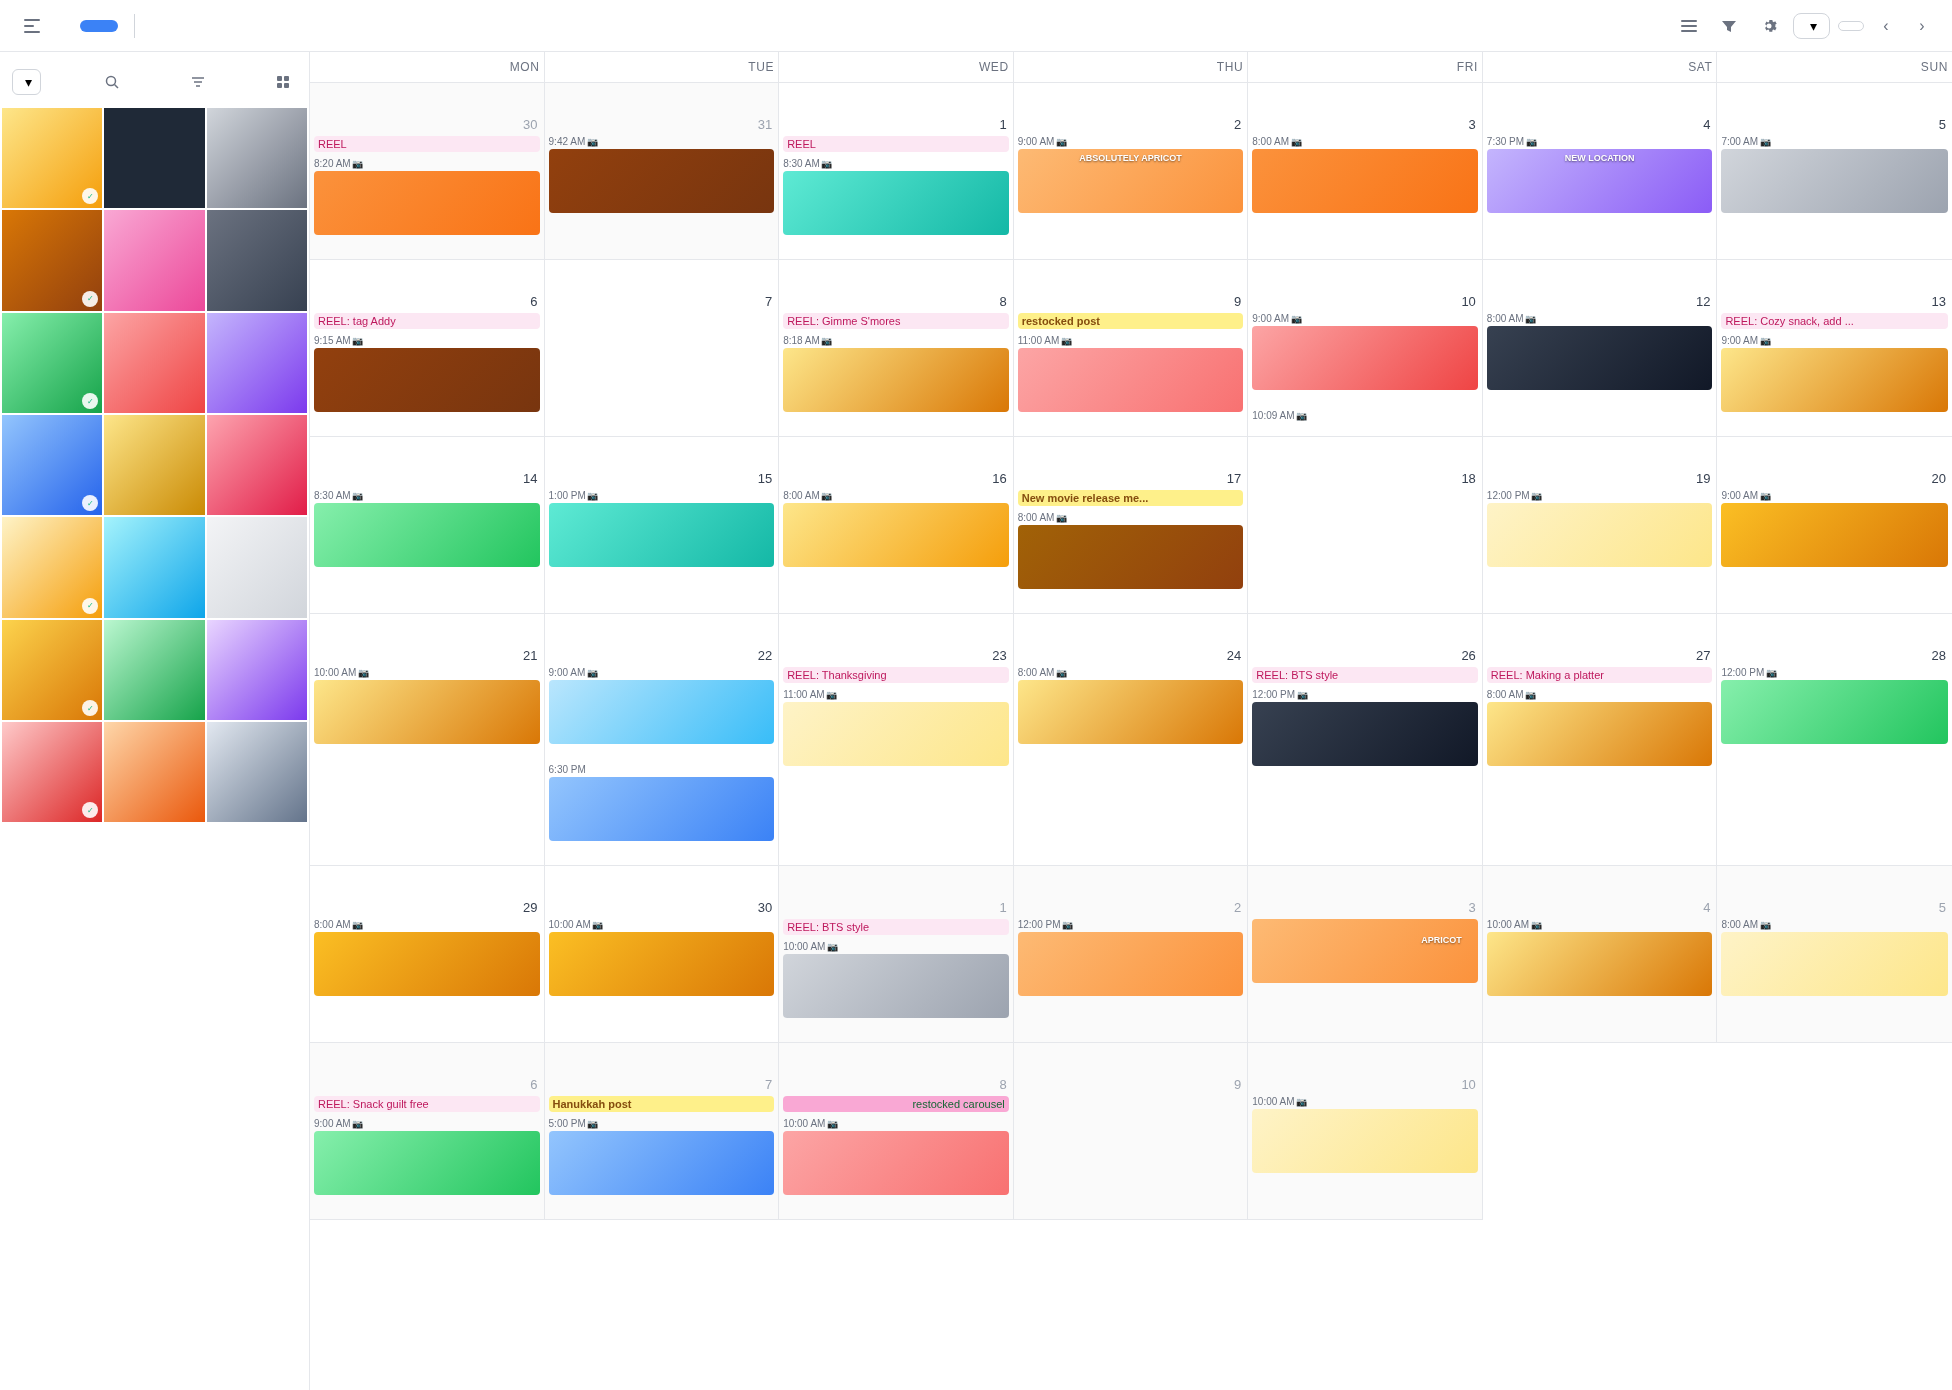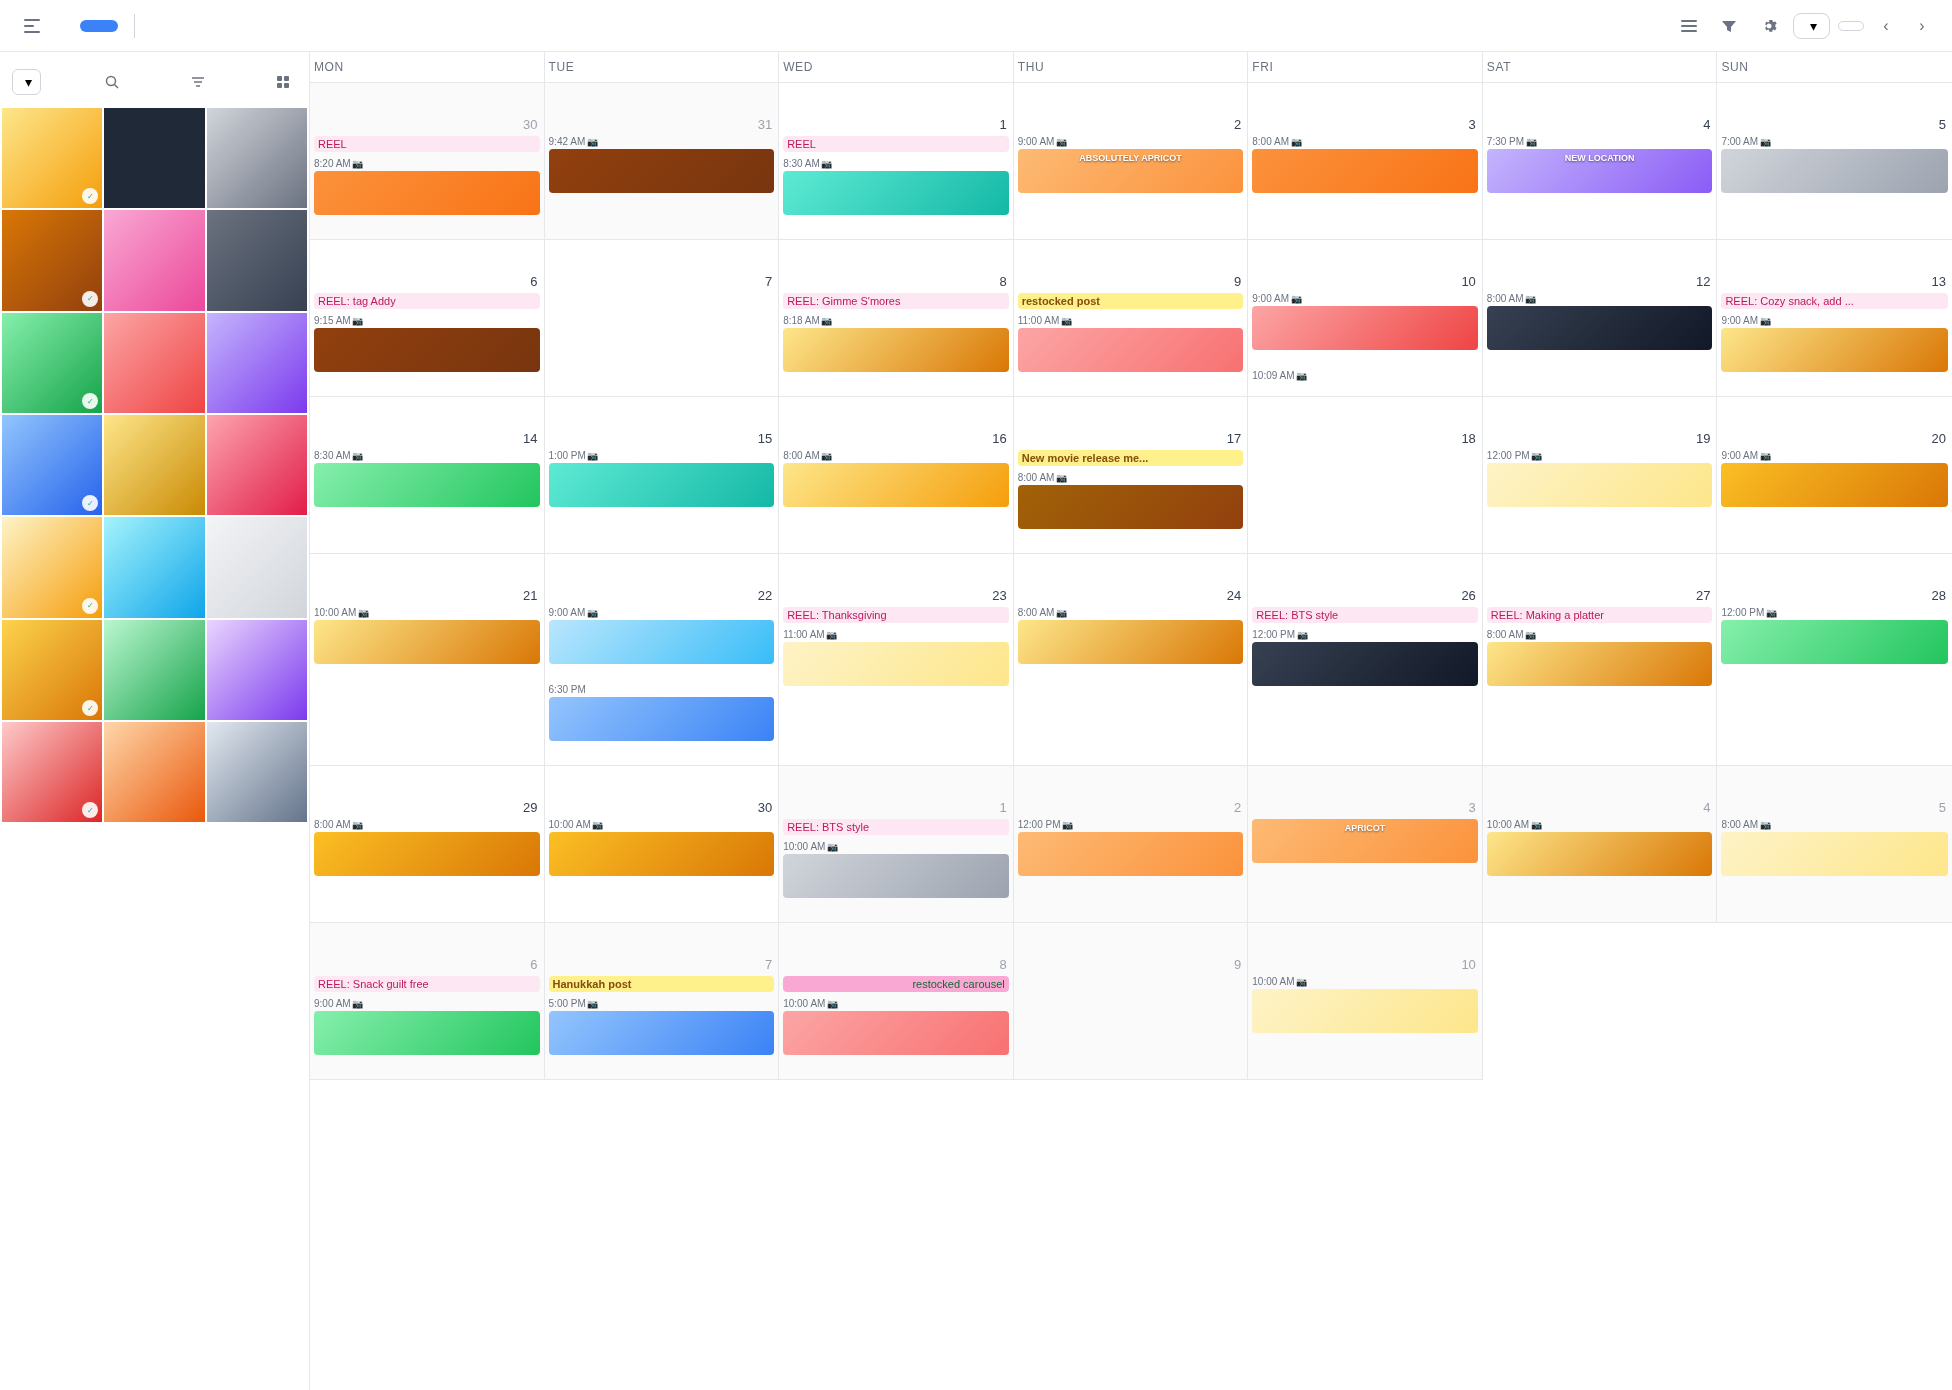--- a/index.html
+++ b/index.html
@@ -73,21 +73,21 @@
       aspect-ratio: 1; background: #e5e7eb; overflow: hidden; position: relative;
     }
 
     
     .calendar { flex: 1; overflow-y: auto; }
     .calendar-header {
       display: grid; grid-template-columns: repeat(7, 1fr);
       border-bottom: 1px solid #e5e7eb; position: sticky; top: 0; background: #fff; z-index: 10;
     }
     .cal-day-header {
-      text-align: left; padding: 8px 4px; font-size: 12px; font-weight: 500;
+      text-align: right; padding: 8px 4px; font-size: 12px; font-weight: 500;
       color: #6b7280; text-transform: uppercase; letter-spacing: 0.05em;
       border-right: 1px solid #e5e7eb;
     }
     .cal-day-header:last-child { border-right: none; }
 
     .calendar-grid {
       display: grid; grid-template-columns: repeat(7, 1fr);
     }
     .cal-cell {
       border-right: 1px solid #e5e7eb; border-bottom: 1px solid #e5e7eb;
@@ -108,21 +108,21 @@
       font-weight: 500; cursor: pointer; white-space: nowrap; overflow: hidden; text-overflow: ellipsis;
     }
     .cal-event.pink { background: #fce7f3; color: #be185d; }
     .cal-event.yellow { background: #fef08a; color: #854d0e; font-weight: bold; }
     .cal-event.green { background: #f9a8d4; color: #166534; text-align: right; }
 
     .cal-time {
       font-size: 10px; color: #6b7280; margin-bottom: 2px; display: flex; align-items: center; gap: 2px;
     }
     .cal-thumb {
-      width: 100%; height: 44px; border-radius: 4px; background: #e5e7eb;
+      width: 100%; height: 64px; border-radius: 4px; background: #e5e7eb;
       overflow: hidden; margin-bottom: 20px;
     }
 
     
     .thumb-orange { background: linear-gradient(135deg, #fb923c, #f97316); }
     .thumb-brown { background: linear-gradient(135deg, #92400e, #78350f); }
     .thumb-purple-light { background: linear-gradient(135deg, #c4b5fd, #8b5cf6); }
     .thumb-teal { background: linear-gradient(135deg, #5eead4, #14b8a6); }
     .thumb-blue { background: linear-gradient(135deg, #93c5fd, #3b82f6); }
     .thumb-yellow { background: linear-gradient(135deg, #fde68a, #f59e0b); }
@@ -497,21 +497,21 @@
           <div class="cal-thumb thumb-gray"></div>
         </div>
         <div class="cal-cell other-month">
           <span class="day-num grayed">2</span>
           <div class="cal-time">12:00 PM<span class="cam-icon"> 📷</span></div>
           <div class="cal-thumb thumb-apricot"></div>
         </div>
         <div class="cal-cell other-month">
           <span class="day-num grayed">3</span>
           <div class="cal-thumb thumb-apricot">
-            <div style="font-size: 9px; font-weight: 800; color: rgb(255, 255, 255); text-align: center; padding: 4px; text-shadow: rgba(0, 0, 0, 0.5) 0px 1px 2px;">APRICOT</div>
+            <div style="font-size: 9px; font-weight: 800; color: rgb(255, 255, 255); text-align: right; padding: 16px; text-shadow: rgba(0, 0, 0, 0.5) 0px 1px 2px;">APRICOT</div>
           </div>
         </div>
         <div class="cal-cell other-month">
           <span class="day-num grayed">4</span>
           <div class="cal-time">10:00 AM<span class="cam-icon"> 📷</span></div>
           <div class="cal-thumb thumb-beige"></div>
         </div>
         <div class="cal-cell other-month">
           <span class="day-num grayed">5</span>
           <div class="cal-time">8:00 AM<span class="cam-icon"> 📷</span></div>

